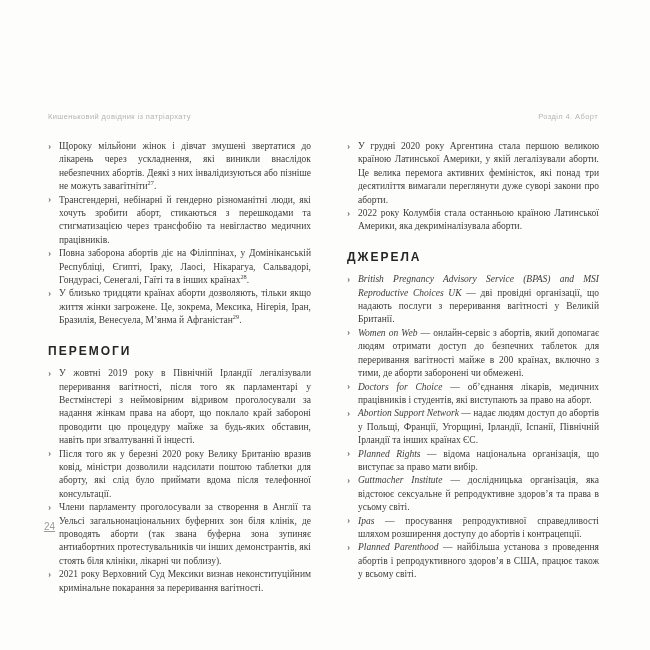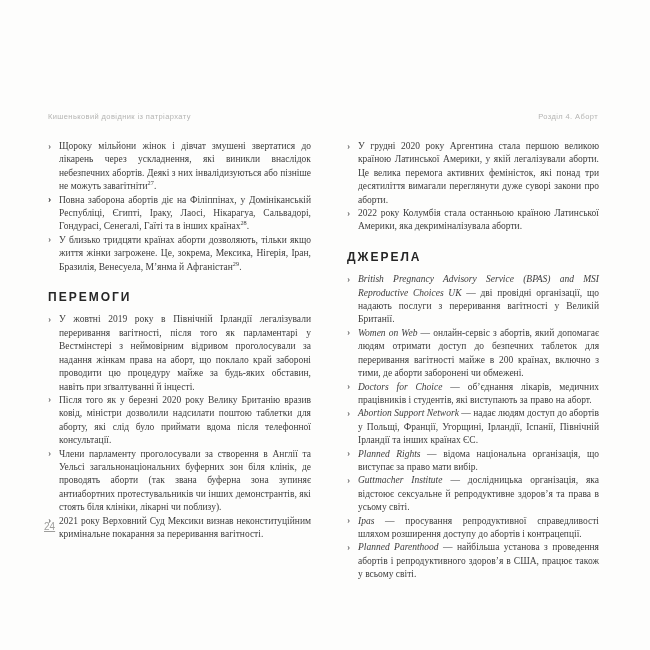--- a/index.html
+++ b/index.html
@@ -72,21 +72,21 @@
   </div>
 
   <section class="col col-left">
     <ul class="bullets">
       <li>
         <span class="marker">›</span>
         <span>Щороку мільйони жінок і дівчат змушені звертатися до лікарень через ускладнення, які виникли внаслідок небезпечних абортів. Деякі з них інвалідизуються або пізніше не можуть завагітніти</span><sup class="fn">27</sup><span>.</span>
       </li>
       <li>
         <span class="marker">›</span>
-        <sup class="fn"></sup><span></span>
+        <span>Трансгендерні, небінарні й гендерно різноманітні люди, які хочуть зробити аборт, стикаються з перешкодами та стигматизацією через трансфобію та невігластво медичних працівників.</span><sup class="fn"></sup><span></span>
       </li>
       <li>
         <span class="marker">›</span>
         <span>Повна заборона абортів діє на Філіппінах, у Домініканській Республіці, Єгипті, Іраку, Лаосі, Нікарагуа, Сальвадорі, Гондурасі, Сенегалі, Гаїті та в інших країнах</span><sup class="fn">28</sup><span>.</span>
       </li>
       <li>
         <span class="marker">›</span>
         <span>У близько тридцяти країнах аборти дозволяють, тільки якщо життя жінки загрожене. Це, зокрема, Мексика, Нігерія, Іран, Бразилія, Венесуела, М’янма й Афганістан</span><sup class="fn">29</sup><span>.</span>
       </li>
     </ul>

